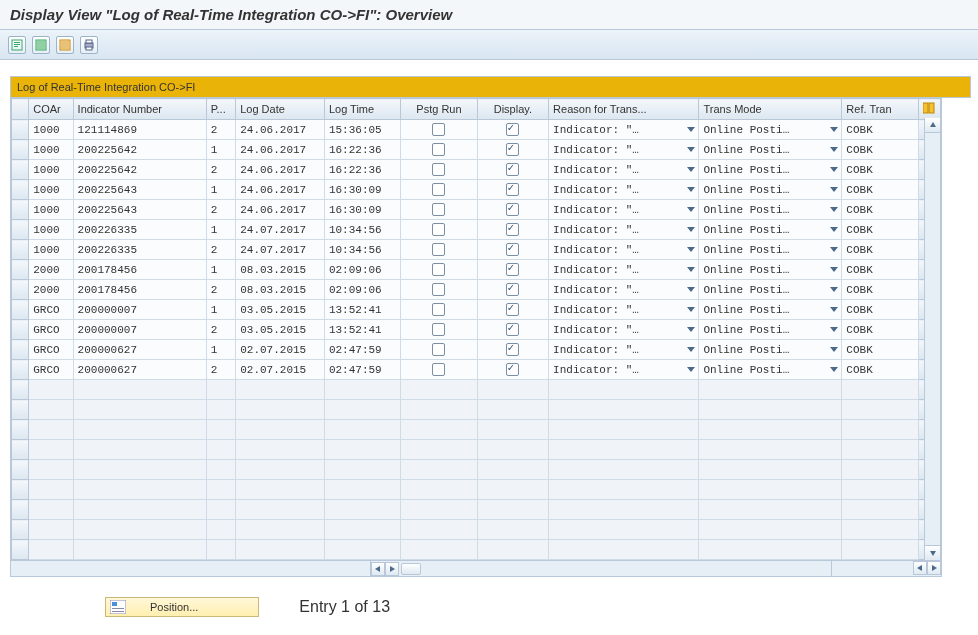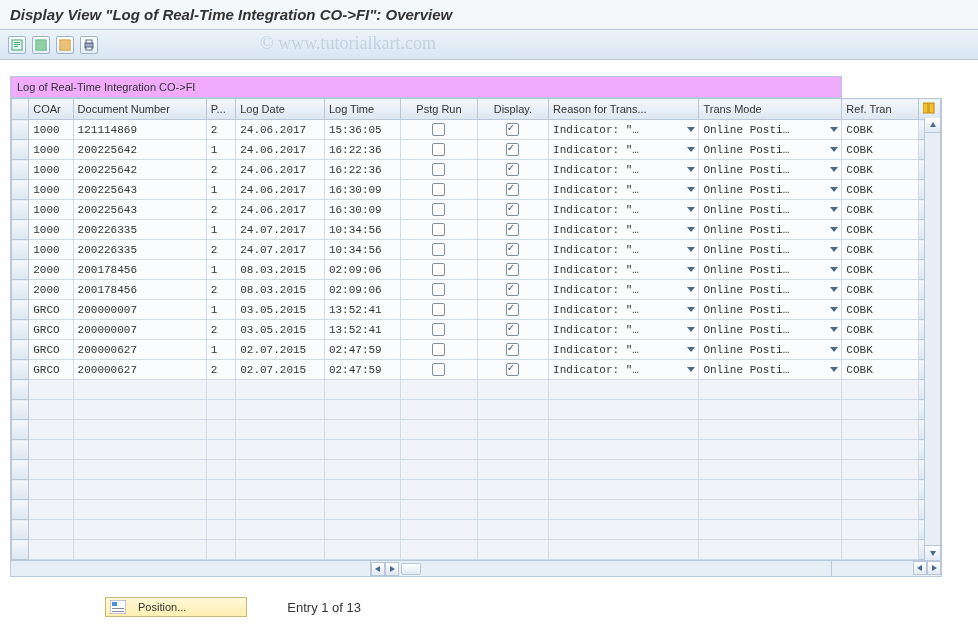--- a/index.html
+++ b/index.html
@@ -4,21 +4,21 @@
   <style>
     * { margin:0; padding:0; box-sizing:border-box; }
     body { font-family: Arial, sans-serif; font-size:11px; background:#fff; width:978px; height:635px; overflow:hidden; position:relative; color:#333; }
     .page-title { font-style:italic; font-weight:bold; font-size:15px; padding:6px 10px; border-bottom:1px solid #b8c8d8; background:#f4f7fa; }
     .toolbar { background:linear-gradient(#ecf3f9,#d9e6f2); border-bottom:1px solid #b8c8d8; padding:4px 8px; height:30px; display:flex; align-items:center; gap:6px; position:relative; }
     .tb-btn { width:18px; height:18px; border:1px solid #9bb4c8; border-radius:2px; background:linear-gradient(#fff,#e6eef6); display:flex; align-items:center; justify-content:center; cursor:pointer; }
     .tb-btn svg { width:12px; height:12px; }
     .watermark { position:absolute; left:260px; top:3px; font-size:18px; color:rgba(140,160,180,0.35); font-family:Georgia,serif; }
 
     .grid-area { padding:16px 10px 0 10px; }
-    .grid-title-cell { background:#f0abfc; border:1px solid #b8c8d8; padding:4px 6px; font-size:11px; width:832px; }
+    .grid-title-cell { background:#eab308; border:1px solid #b8c8d8; padding:4px 6px; font-size:11px; width:961px; }
     .grid-wrap { position:relative; width:932px; border:1px solid #b8c8d8; border-top:none; background:#000000; }
     table { border-collapse:collapse; width:100%; table-layout:fixed; }
     th { background:linear-gradient(#f4f7fb,#dce7f1); border:1px solid #b8c8d8; padding:3px 4px; font-weight:normal; text-align:left; font-size:11px; white-space:nowrap; overflow:hidden; height:20px; position:relative;}
     td { border:1px solid #cfdbe6; padding:2px 4px; font-size:11px; background:#fbfcfd; white-space:nowrap; overflow:hidden; height:20px; font-family:"Courier New",monospace; }
     tr.empty td { background:#f0f4f8; }
     .row-sel { width:14px; background:linear-gradient(#f4f7fb,#dce7f1)!important; border:1px solid #b8c8d8; }
     .chk { width:13px; height:13px; border:1px solid #7a8fa3; background:#fff; display:inline-block; vertical-align:middle; border-radius:2px; position:relative;}
     .chk.on::after { content:"✓"; color:#2a4d70; font-size:11px; position:absolute; top:-3px; left:0px; font-weight:bold;}
     .center { text-align:center; }
     .dd { position:relative; padding-right:14px !important;}
@@ -32,23 +32,23 @@
 
     .hscroll-row { display:flex; background:#e6eef6; border:1px solid #b8c8d8; border-top:none; width:932px; height:16px; align-items:stretch;}
     .hscroll-row .spacer1 { flex:0 0 360px; border-right:1px solid #b8c8d8;}
     .hscroll-row .sb { flex:1; display:flex; align-items:center; position:relative;}
     .hscroll-row .hbtn { width:14px; height:14px; background:linear-gradient(#fff,#dfe9f2); border:1px solid #b8c8d8; display:flex; align-items:center; justify-content:center; cursor:pointer;}
     .hscroll-row .thumb { width:20px; height:12px; background:linear-gradient(#fff,#dfe9f2); border:1px solid #b8c8d8; margin-left:2px; border-radius:2px;}
     .hscroll-row .spacer2 { flex:0 0 110px; border-left:1px solid #b8c8d8; display:flex; justify-content:flex-end;}
     .hscroll-row svg{ width:8px; height:8px; fill:#4a6a8a;}
 
     .footer { position:absolute; bottom:18px; left:0; right:0; display:flex; align-items:center; gap:40px; padding-left:105px;}
-    .pos-btn { display:flex; align-items:center; background:linear-gradient(#fff8d8,#ffefb0); border:1px solid #c9b878; padding:2px 60px 2px 4px; font-size:11px; cursor:pointer; height:20px; gap:12px;}
+    .pos-btn { display:flex; align-items:center; background:linear-gradient(#fff8d8,#ffefb0); border:1px solid #c9b878; padding:2px 60px 2px 4px; font-size:11px; cursor:pointer; height:20px; gap:24px;}
     .pos-btn .ico { width:16px; height:14px; }
-    .entry-info { font-size:13px; }
+    .entry-info { font-size:16px; }
   </style>
 </head>
 <body>
 
 <div class="page-title">Display View "Log of Real-Time Integration CO-&gt;FI": Overview</div>
 
 <div class="toolbar">
   <div class="tb-btn">
       <svg viewBox="0 0 12 12">
         <rect x="1" y="1" width="10" height="10" fill="none" stroke="#3a6" stroke-width="1"></rect>
@@ -69,21 +69,20 @@
         <path d="M2 3h8M2 5h8M2 7h8M2 9h8" stroke="#c80" stroke-width="0.8"></path>
       </svg>
     </div>
   <div class="tb-btn">
       <svg viewBox="0 0 12 12">
         <rect x="2" y="4" width="8" height="5" fill="#aac" stroke="#568"></rect>
         <rect x="3" y="1" width="6" height="3" fill="#fff" stroke="#568"></rect>
         <rect x="3" y="8" width="6" height="3" fill="#fff" stroke="#568"></rect>
       </svg>
     </div>
-  <div class="watermark">© www.tutorialkart.com</div>
 </div>
 
 <div class="grid-area">
   <div class="grid-title-cell">Log of Real-Time Integration CO-&gt;FI</div>
   <div class="grid-wrap">
     <table>
       <colgroup>
         <col style="width:14px">
           <col style="width:36px">
           <col style="width:108px">
@@ -94,21 +93,21 @@
           <col style="width:58px">
         <col style="width:122px">
           <col style="width:116px">
           <col style="width:62px">
           <col style="width:18px">
       </colgroup>
       <thead>
         <tr>
           <th class="row-sel"></th>
           <th>COAr</th>
-          <th>Document Number</th>
+          <th>Indicator Number</th>
           <th>P...</th>
           <th>Log Date</th>
           <th>Log Time</th>
           <th class="center">Pstg Run</th>
           <th class="center">Display.</th>
           <th>Reason for Trans...</th>
           <th>Trans Mode</th>
           <th>Ref. Tran</th>
           <th class="cfg-col"><svg viewBox="0 0 12 12">
                 <rect x="0" y="1" width="5" height="10" fill="#f7c030" stroke="#b80"></rect>

